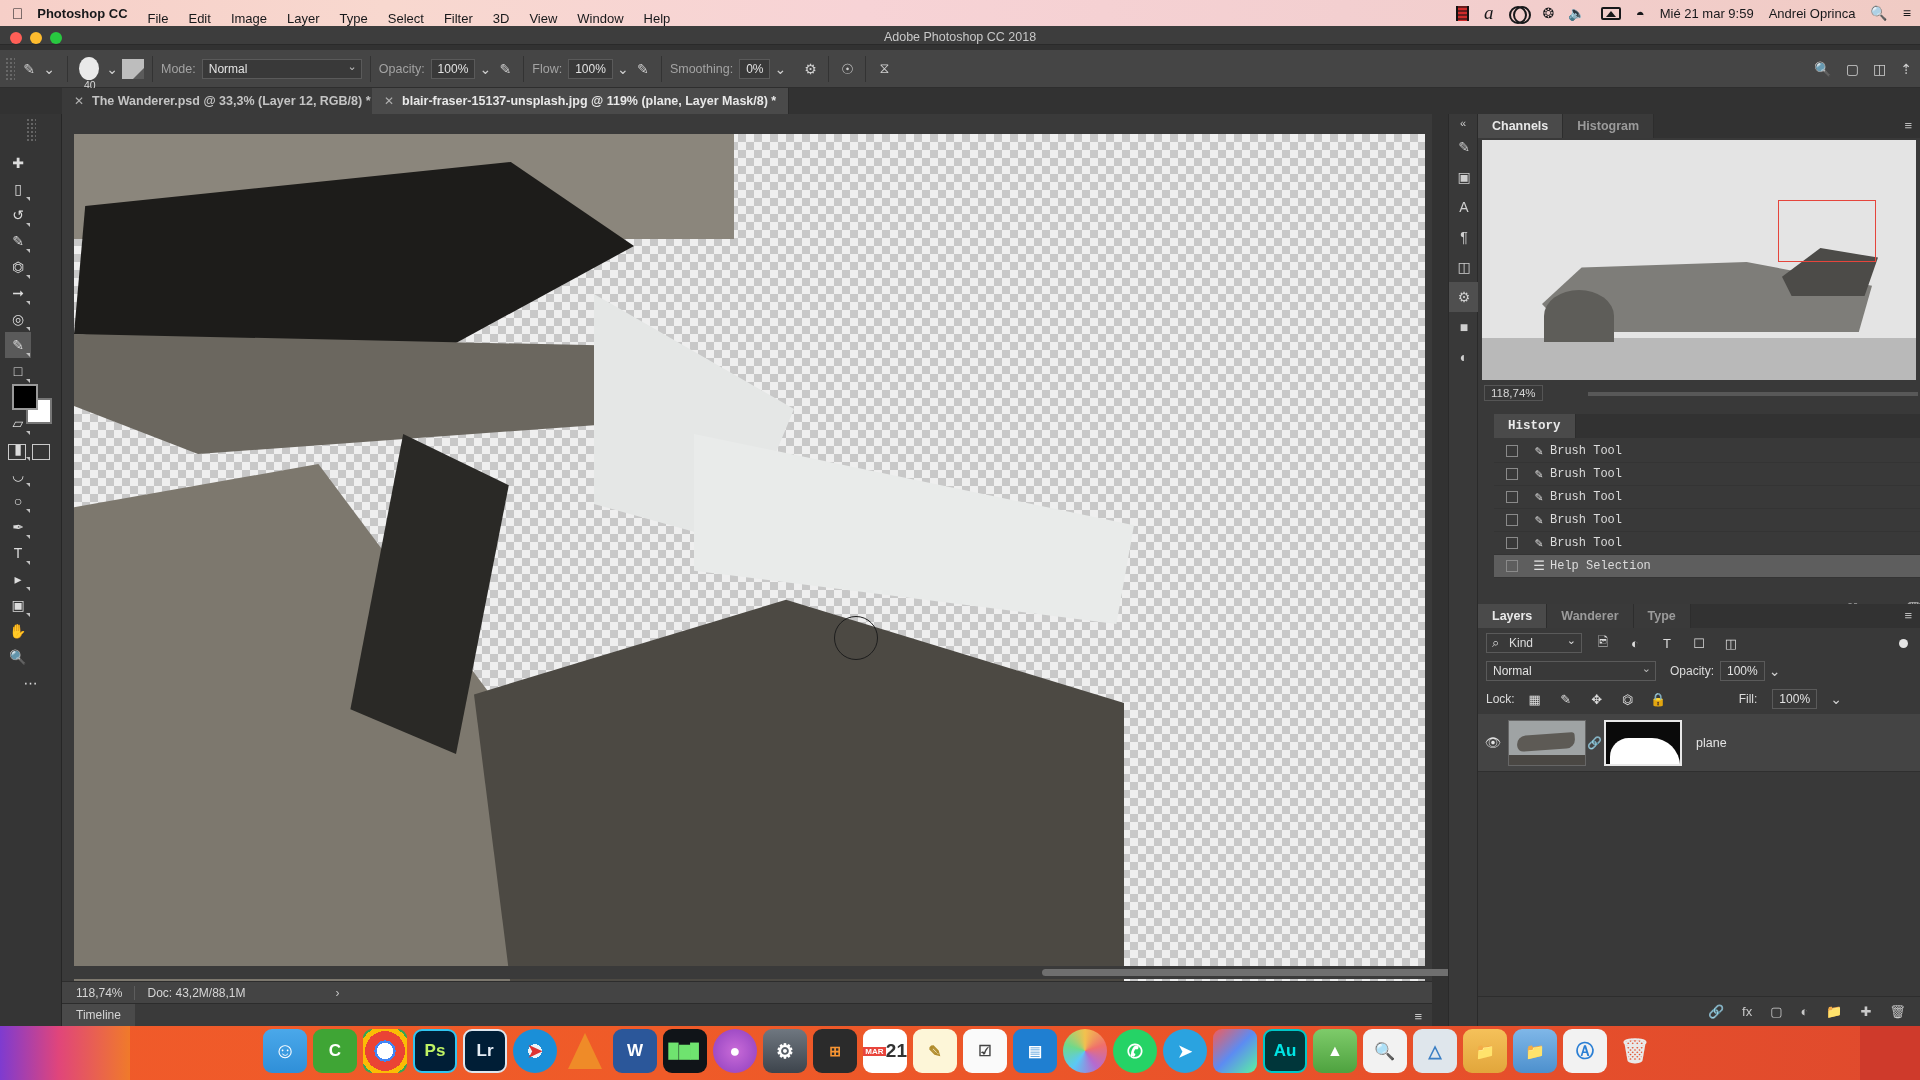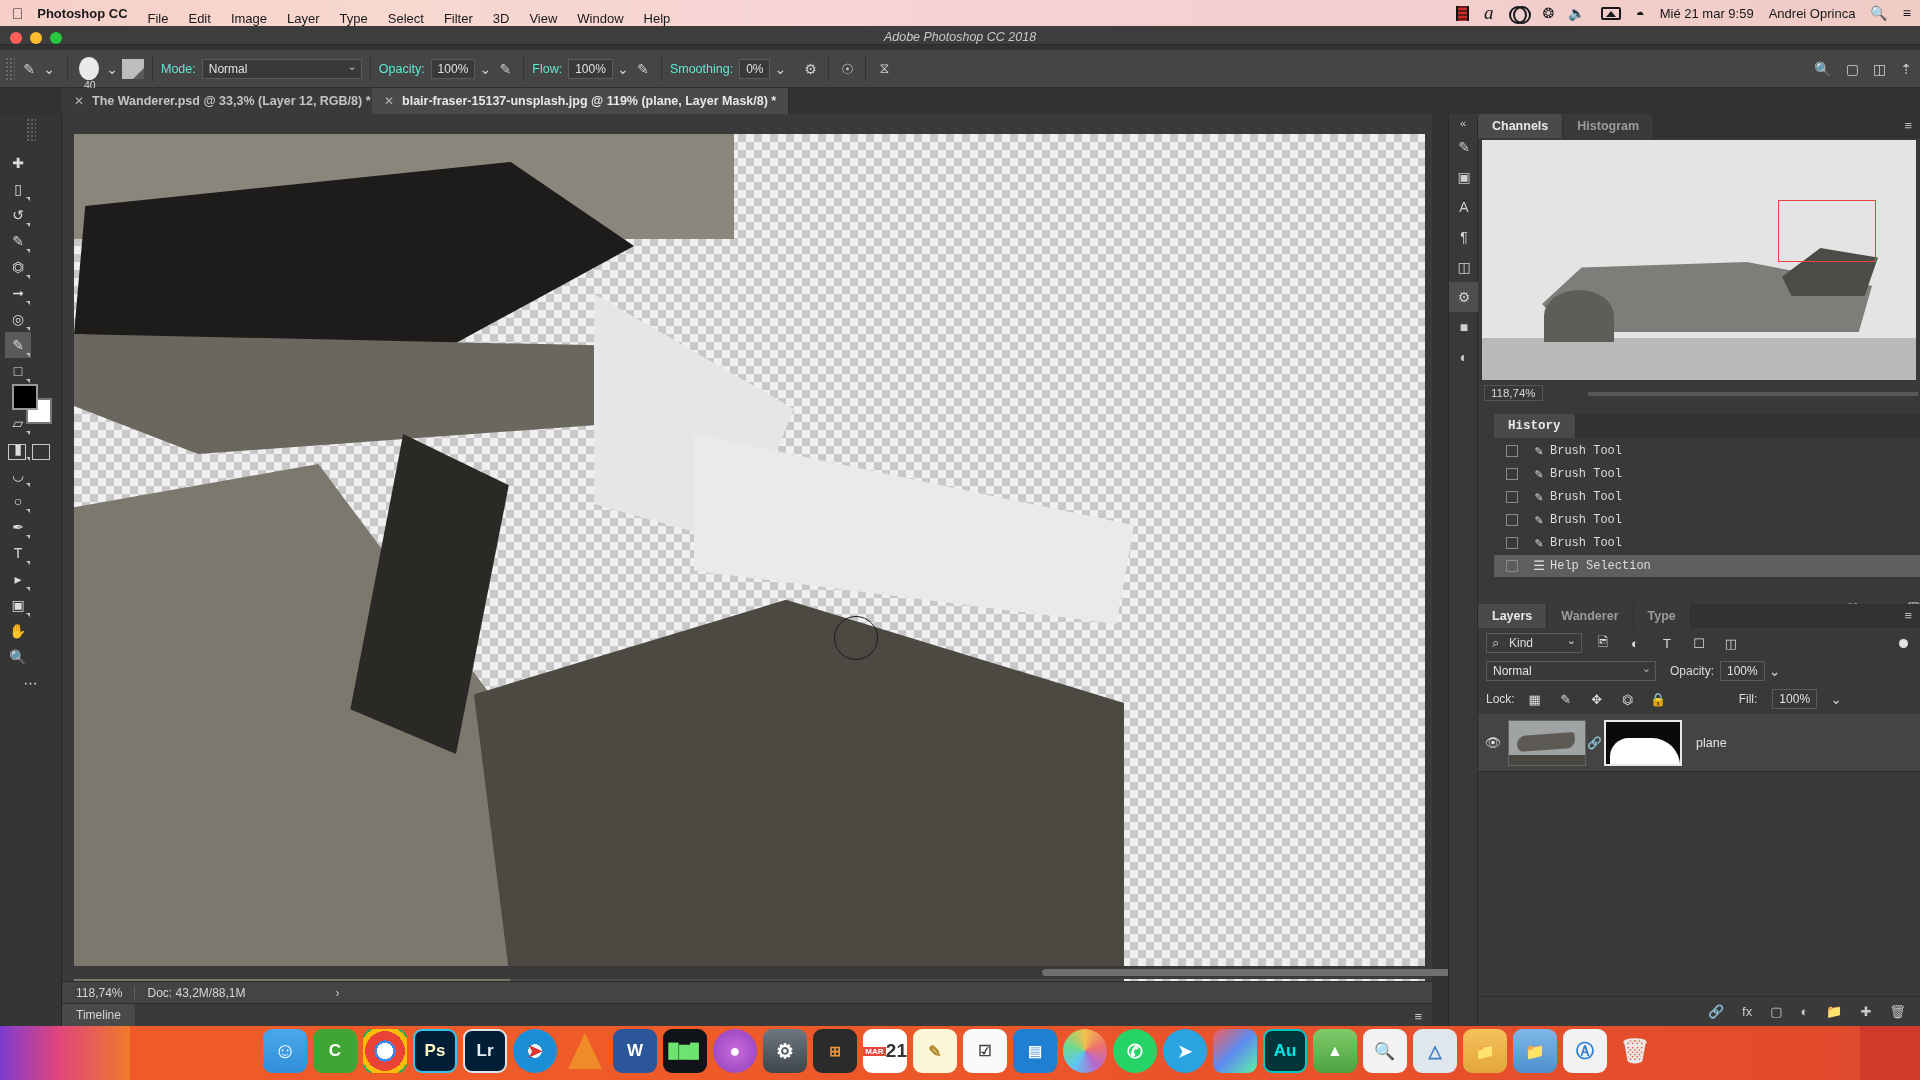--- a/index.html
+++ b/index.html
@@ -35,36 +35,36 @@
         border-left:5px solid transparent; border-right:5px solid transparent; border-bottom:6px solid #17181a; }
   .ic-wifi{ font-size:15px; }
   .ic-srch{ font-size:14px; }
   .ic-list{ font-size:14px; letter-spacing:1px; }
 
   
   #psapp{ position:absolute; left:0; top:26px; width:1920px; height:1000px; background:#323232; }
 
   
   #ps-title{ position:absolute; left:0; top:0; width:1920px; height:19px;
-             background:#3d3d3d; border-bottom:1px solid #2a2a2a;font-style:italic; }
+             background:#3d3d3d; border-bottom:1px solid #2a2a2a; }
   #traffic{ position:absolute; left:10px; top:6px; display:flex; gap:8px; }
   .tl{ width:12px; height:12px; border-radius:50%; }
   .tl.r{ background:#ff5f57; } .tl.y{ background:#febc2e; } .tl.g{ background:#28c840; }
   #ps-title-text{ position:absolute; left:0; right:0; top:4px; text-align:center;
                   font-size:12.5px; color:#c9c9c9; }
 
   
   #optbar{ position:absolute; left:0; top:24px; width:1920px; height:38px;
            background:#454545; border-bottom:1px solid #2e2e2e;
            display:flex; align-items:center; font-size:12.5px; color:#d2d2d2; }
   .grip{ width:10px; height:24px; margin:0 4px 0 5px;
     background-image:radial-gradient(#6e6e6e 1px, transparent 1px);
     background-size:4px 4px; opacity:.85; }
   .ob-sep{ width:1px; height:26px; background:#333; margin:0 8px; }
-  .ob-lbl{ margin-right:6px; color:#5eead4; }
+  .ob-lbl{ margin-right:6px; color:#a3a3a3; }
   .ob-field{ background:#393939; border:1px solid #5a5a5a; color:#e2e2e2;
              height:20px; line-height:18px; padding:0 6px; font-size:12px; }
   .ob-sel{ background:#393939; border:1px solid #5a5a5a; color:#e2e2e2;
            height:20px; line-height:18px; padding:0 16px 0 6px; font-size:12px;
            position:relative; }
   .ob-sel:after{ content:"⌄"; position:absolute; right:4px; top:-3px; font-size:11px; color:#bdbdbd; }
   .brush-prev{ width:26px; height:26px; position:relative; }
   .brush-dot{ width:20px; height:23px; background:#e9e9e9; border-radius:50%;
               position:absolute; left:3px; top:1px; }
   .brush-num{ position:absolute; left:8px; top:23px; font-size:10.5px; color:#d8d8d8; }
@@ -555,21 +555,21 @@
   <div id="dock-inner">
     <div class="dk" style="background:linear-gradient(to bottom,#4aa8ea,#2f8fd8)">
       <span style="font-size:22px">☺</span>
       </div>
     <div class="dk" style="background:#3fa535">
       <span>C</span>
       </div>
     <div class="dk" style="background:radial-gradient(circle at 50% 50%,#fff 0 26%,#4285f4 26% 34%,#ea4335 34% 64%,#fbbc05 64% 80%,#34a853 80%)">
       <span></span>
       </div>
-    <div class="dk" style="background:#001e36;border:2px solid #31c5f0;color:#fef9c3">
+    <div class="dk" style="background:#001e36;border:2px solid #31c5f0;color:#bef264">
       <span>Ps</span>
       </div>
     <div class="dk" style="background:#001e36;border:2px solid #dde6ee;color:#e6eef6">
       <span>Lr</span>
       </div>
     <div class="dk" style="background:radial-gradient(circle,#e9f4fb 0 22%,#1a8fd8 22%);border-radius:50%">
       <span style="font-size:18px;color:#d33">➤</span>
       </div>
     <div class="dk" style="background:transparent">
       <span style="width:0;height:0;border-left:17px solid transparent;border-right:17px solid transparent;border-bottom:36px solid #ef8b28"></span>

